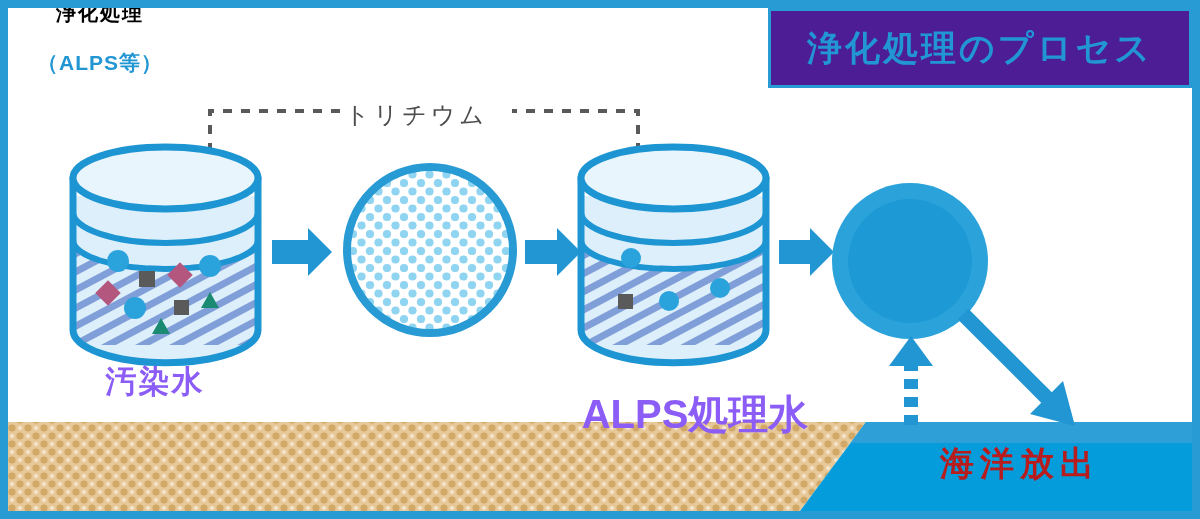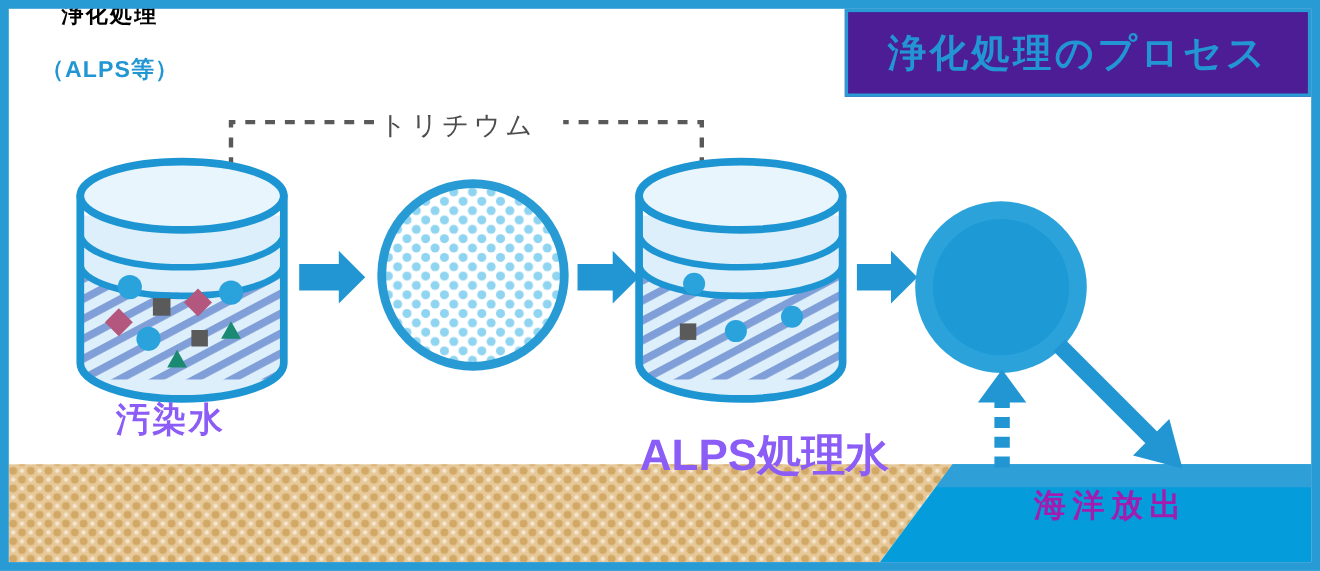--- a/index.html
+++ b/index.html
@@ -55,21 +55,21 @@
 
   #dilute-text{
     left:815px;top:218px;width:190px;text-align:center;z-index:25;
   }
   #dilute-text span{
     display:block;color:#ffffff;font-size:27px;font-weight:700;letter-spacing:1px;
   }
   #dilute-text .l2{margin-top:5px;}
 
   #release-text{
-    left:940px;top:446px;color:#a21caf;font-size:29px;font-weight:700;letter-spacing:6px;z-index:30;
+    left:940px;top:446px;color:#b91c1c;font-size:34px;font-weight:700;letter-spacing:6px;z-index:30;
   }
 </style>
 </head>
 <body>
 
 <div id="stage">
 
   <svg class="layer" viewBox="0 0 1200 519">
     <defs>
 

